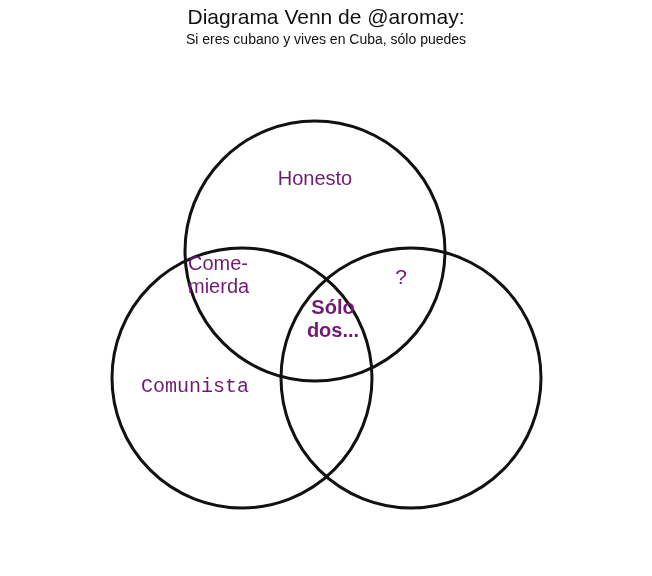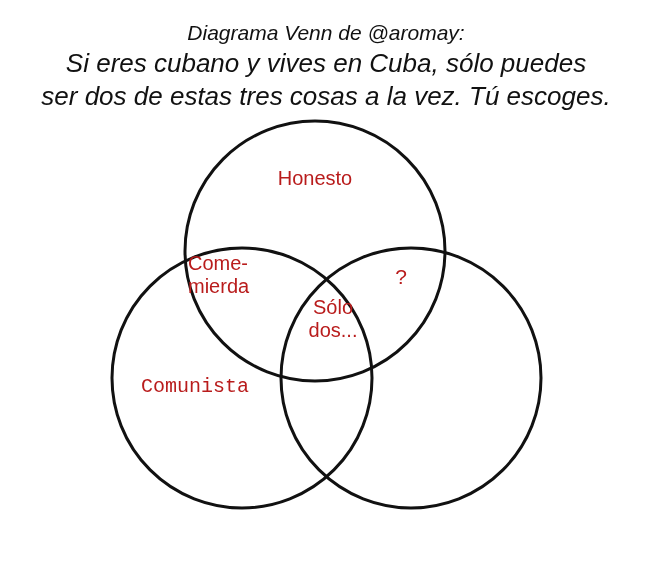--- a/index.html
+++ b/index.html
@@ -19,72 +19,70 @@
     position: relative;
     width: 652px;
     height: 576px;
   }
   .header {
     position: absolute;
     top: 0;
     left: 0;
     width: 652px;
     text-align: center;
-    padding-top: 20px;
+    padding-top: 4px;
     box-sizing: border-box;
-    font-style: italic;
   }
   .header .line {
     display: block;
     line-height: 1.28;
     color: #111111;
   }
   .header .title-line {
     font-size: 21px;
   }
   .header .sub-line {
-    font-size: 26px;
+    font-size: 14px;
   }
   .venn-wrap {
     position: absolute;
     left: 0;
     top: 0;
     width: 652px;
     height: 576px;
   }
   svg.venn {
     position: absolute;
     left: 0;
     top: 0;
   }
   .venn-label {
     position: absolute;
     text-align: center;
     font-size: 20px;
     line-height: 1.15;
-    color: #b91c1c;
+    color: #701a75;
     white-space: pre-line;
   }
   .lbl-honesto   { left: 230px; top: 167px; width: 170px; }
   .lbl-comunista { left: 110px; top: 375px; width: 170px; font-family: Liberation Mono, monospace; }
   .lbl-inteligente { left: 400px; top: 375px; width: 160px; }
   .lbl-comemierda { left: 188px; top: 252px; width: 112px; text-align: left; }
   .lbl-question  { left: 366px; top: 265px; width: 70px; font-size: 21px; }
-  .lbl-solodos   { left: 278px; top: 296px; width: 110px; }
+  .lbl-solodos   { left: 278px; top: 296px; width: 110px; font-weight: bold; }
   .lbl-farsante  { left: 271px; top: 400px; width: 128px; }
 </style>
 </head>
 <body>
 
 <div id="page">
 
   <div class="header">
     <span class="line title-line">Diagrama Venn de @aromay:</span>
     <span class="line sub-line">Si eres cubano y vives en Cuba, sólo puedes</span>
-    <span class="line sub-line">ser dos de estas tres cosas a la vez. Tú escoges.</span>
   </div>
 
   <div class="venn-wrap">
     <svg class="venn" width="652" height="576" viewBox="0 0 652 576" aria-hidden="true">
       <circle cx="315" cy="251" r="130" fill="none" stroke="#111111" stroke-width="3"></circle>
       <circle cx="242" cy="378" r="130" fill="none" stroke="#111111" stroke-width="3"></circle>
       <circle cx="411" cy="378" r="130" fill="none" stroke="#111111" stroke-width="3"></circle>
     </svg>
 
     <div class="venn-label lbl-honesto">Honesto</div>

